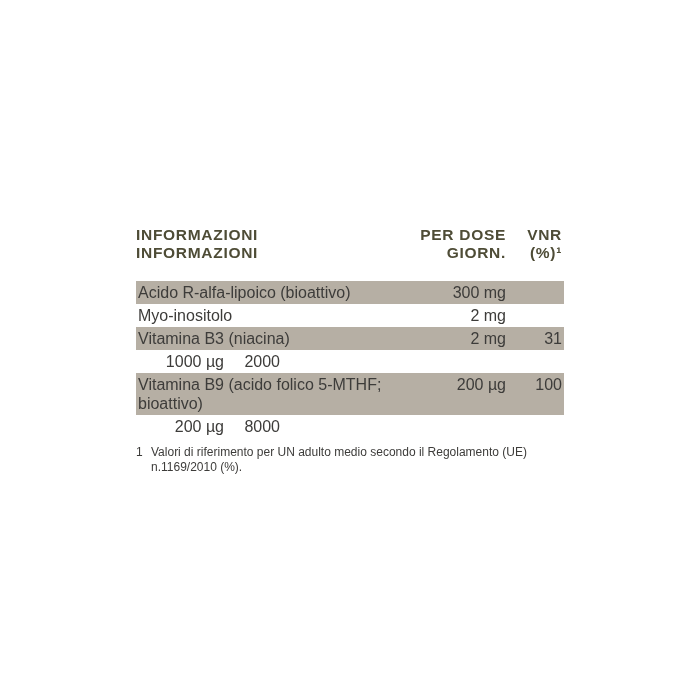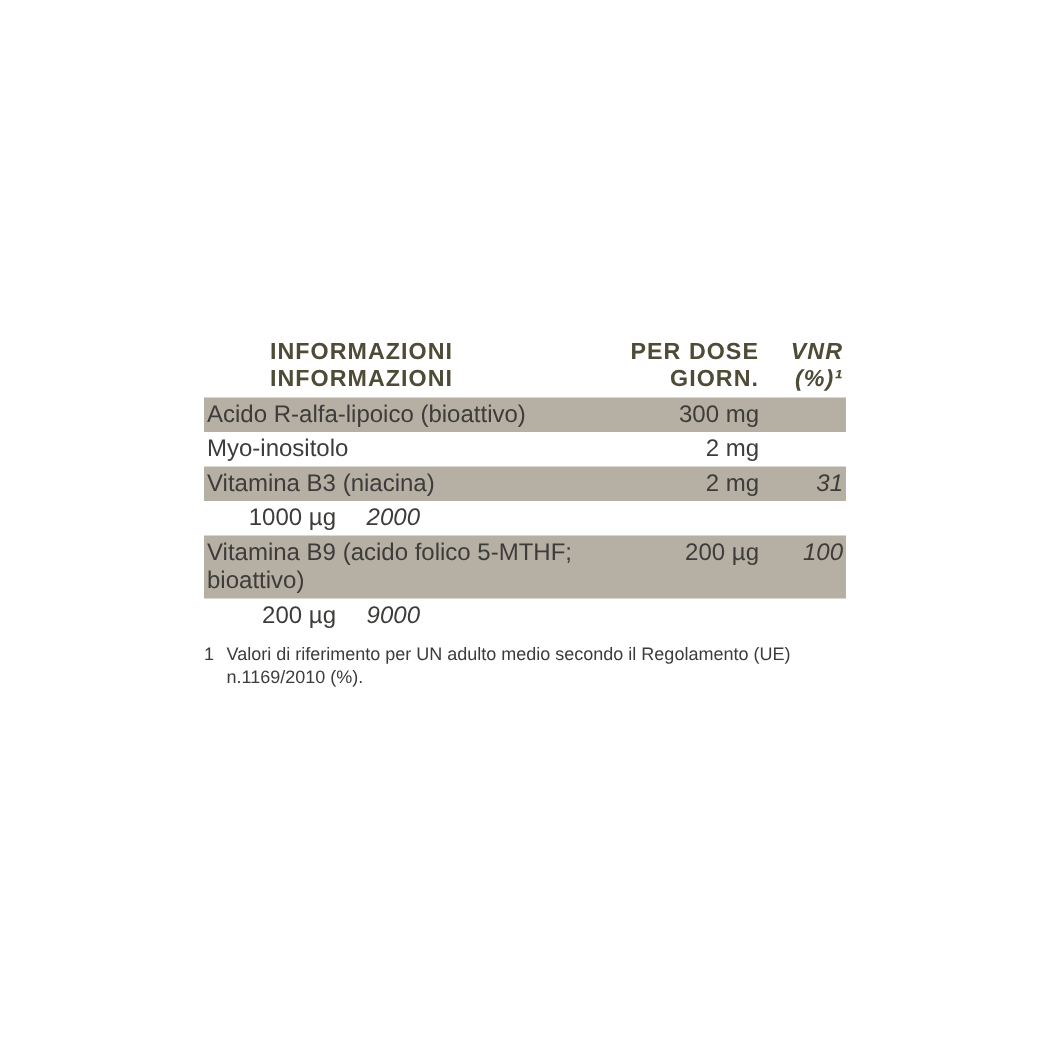--- a/index.html
+++ b/index.html
@@ -22,26 +22,25 @@
   }
   
   .thead {
     display: flex;
     align-items: flex-end;
     color: var(--header-text, #4e4c36);
     font-weight: bold;
     font-size: 15.5px;
     line-height: 18px;
     letter-spacing: 0.7px;
-    padding-bottom: 3px;
-    margin-left: 44px;
+    padding-bottom: 19px;
   }
   .col-label { flex: 1 1 auto; min-width: 0; }
   .col-dose  { width: 88px; flex: 0 0 88px; text-align: right; white-space: nowrap; }
-  .col-vnr   { width: 58px; flex: 0 0 58px; text-align: right; white-space: nowrap; padding-right: 2px; box-sizing: border-box; font-style: italic; }
+  .col-vnr   { width: 58px; flex: 0 0 58px; text-align: right; white-space: nowrap; padding-right: 2px; box-sizing: border-box; }
   
   .trow {
     display: flex;
     align-items: flex-start;
     color: var(--body-text, #3d3c3a);
     font-size: 16px;
     line-height: 19px;
     padding: 2px 0;
   }
   .trow.shaded {
@@ -106,21 +105,21 @@
   </div>
 
   <div class="trow shaded">
     <div class="col-label">Vitamina B9 (acido folico 5-MTHF; bioattivo)</div>
     <div class="col-dose">200 µg</div>
     <div class="col-vnr">100</div>
   </div>
 
   <div class="trow">
     <div class="col-dose">200 µg</div>
-    <div class="col-vnr">9000</div>
+    <div class="col-vnr">8000</div>
   </div>
 
   <div class="footnote">
     <div class="fn-marker">1</div>
     <div class="fn-text">Valori di riferimento per UN adulto medio secondo il Regolamento (UE) n.1169/2010 (%).</div>
   </div>
 
 </div>
 
 </body></html>

